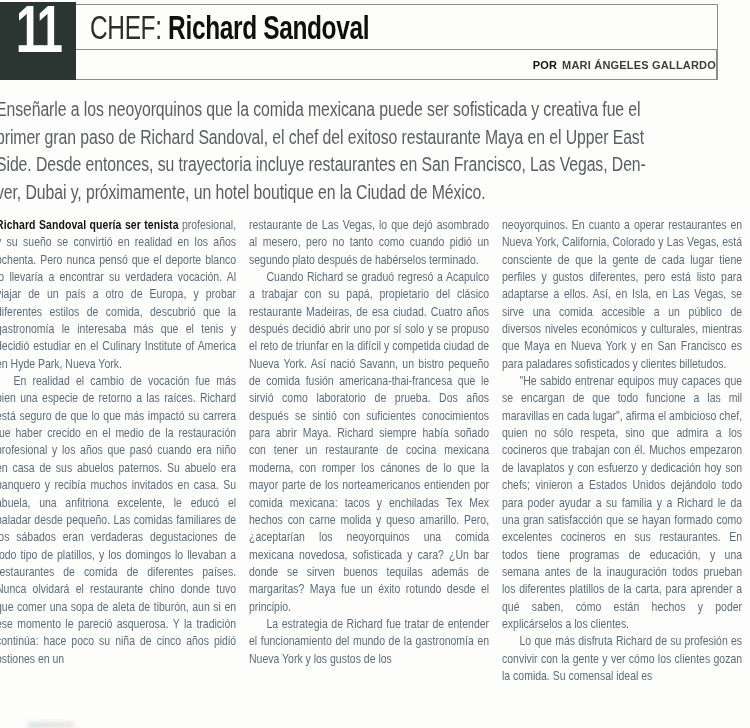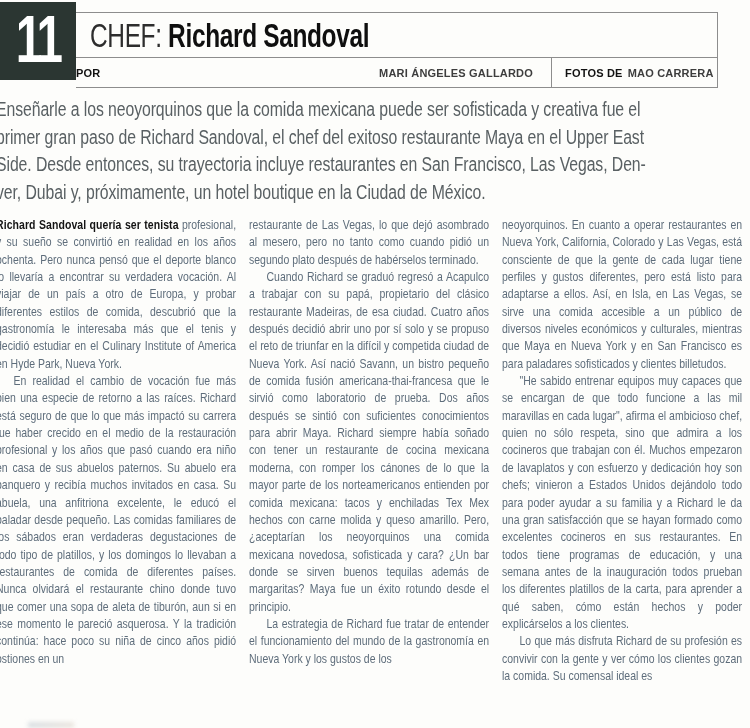--- a/index.html
+++ b/index.html
@@ -8,51 +8,51 @@
     background: #fdfdfb;
     font-family: "Liberation Sans", sans-serif;
     overflow: hidden; position: relative;
   }
   .page { position: absolute; inset: 0; overflow: hidden; }
 
   
   .number-box {
     position: absolute; left: 0; top: 2px; width: 76px; height: 78px;
     background: #2b3632; color: #ffffff;
-    display: flex; align-items: center; justify-content: center;
+    display: flex; align-items: flex-start; justify-content: center;
   }
   .number-box .num {
     font-size: 66px; font-weight: 700; line-height: 0.82;
     letter-spacing: -4px;
     transform: scaleX(0.72); transform-origin: center bottom;
     padding-bottom: 3px;
   }
   .title-box {
-    position: absolute; left: 76px; top: 12px; width: 642px; height: 76px;
+    position: absolute; left: 76px; top: 4px; width: 642px; height: 76px;
     border-top: 1px solid #8d8d8d; border-right: 1px solid #8d8d8d;
     border-bottom: 1px solid #8d8d8d;
     box-sizing: border-box; background: transparent;
   }
   .title-row {
     height: 45px; border-bottom: 1px solid #8d8d8d; box-sizing: border-box;
     display: flex; align-items: center; padding-left: 14px; overflow: visible;
   }
   .title-line {
     white-space: nowrap; font-size: 34px; letter-spacing: -0.5px;
     transform: scaleX(0.72); transform-origin: left center;
   }
   .title-label { font-weight: 400; color: #2d2d2d; }
   .title-name  { font-weight: 700; color: #0f0f0f; margin-left: 9px; }
   .byline-row {
     height: 30px; display: flex; align-items: stretch;
     font-size: 11px; letter-spacing: 0.2px; box-sizing: border-box;
   }
   .byline-cell-author {
-    flex: 1; display: flex; align-items: center; justify-content: space-between;
-    padding-right: 18px; border-right: 1px solid #8d8d8d;
+    flex: 1; display: flex; align-items: center; justify-content: flex-end;
+    padding-right: 0; border-right: 1px solid #8d8d8d;
   }
   .byline-cell-photos {
     width: 152px; display: flex; align-items: center; padding-left: 13px;
   }
   .byline-label { font-weight: 700; color: #111111; margin-right: 5px; }
   .byline-name  { font-weight: 700; color: #3d3d3d; }
 
   
   .intro { position: absolute; top: 96px; left: -4px; width: 760px; overflow: visible; }
   .intro-text {
@@ -97,24 +97,20 @@
       <div class="title-row">
         <div class="title-line">
           <span class="title-label">CHEF:</span><span class="title-name">Richard Sandoval</span>
         </div>
       </div>
       <div class="byline-row">
         <div class="byline-cell-author">
           <span class="byline-label">POR</span>
           <span class="byline-name">MARI ÁNGELES GALLARDO</span>
         </div>
-        <div class="byline-cell-photos">
-          <span class="byline-label">FOTOS DE</span>
-          <span class="byline-name">MAO CARRERA</span>
-        </div>
       </div>
     </div>
   </div>
 
   <div class="intro">
     <div class="intro-text" style="color: rgb(89, 96, 99);">Enseñarle a los neoyorquinos que la comida mexicana puede ser sofisticada y creativa fue el
 primer gran paso de Richard Sandoval, el chef del exitoso restaurante Maya en el Upper East
 Side. Desde entonces, su trayectoria incluye restaurantes en San Francisco, Las Vegas, Den-
 ver, Dubai y, próximamente, un hotel boutique en la Ciudad de México.</div>
   </div>

